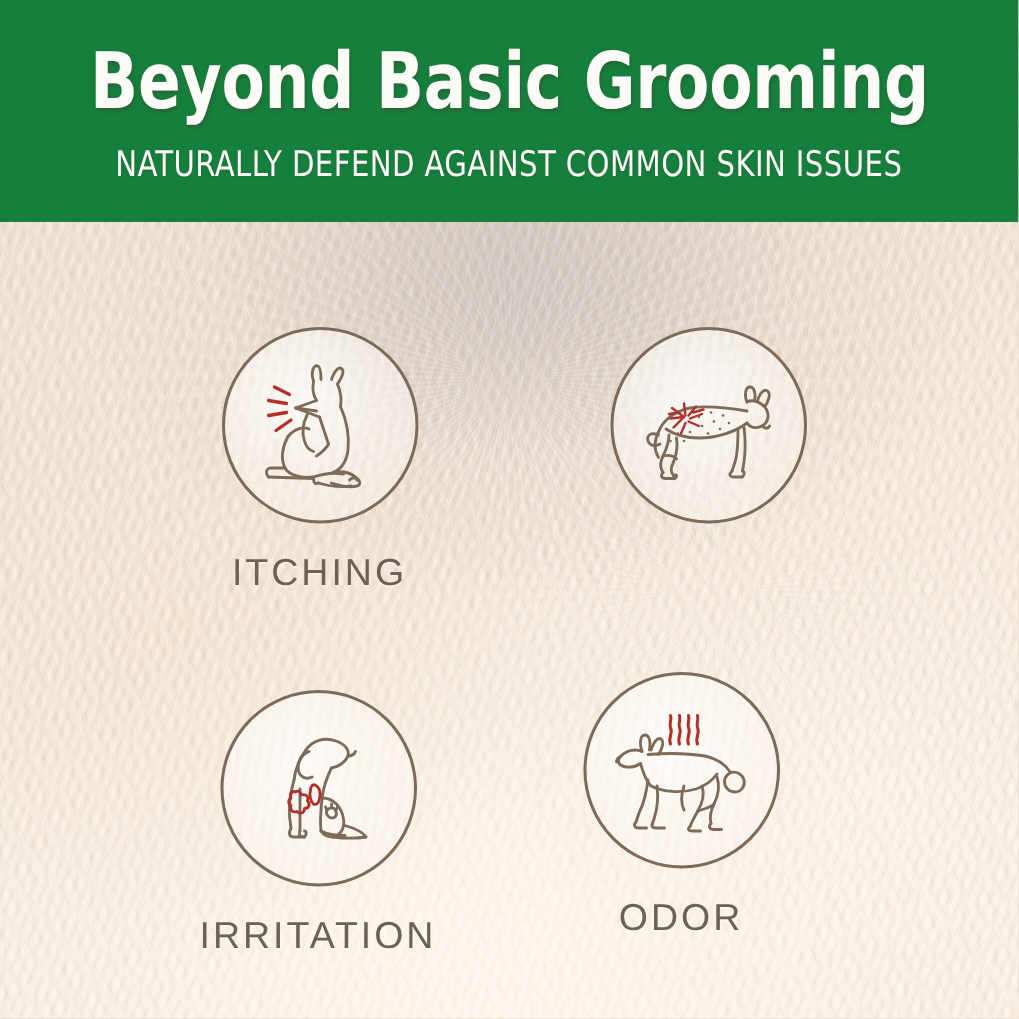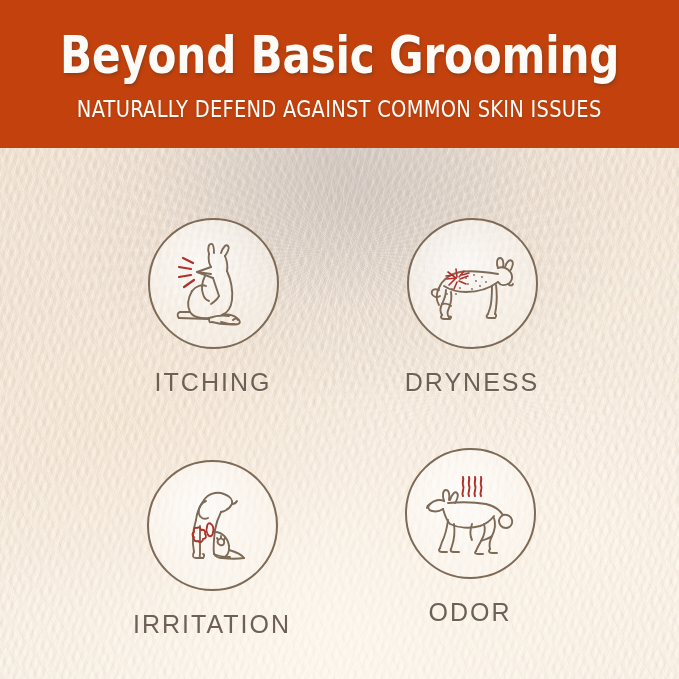--- a/index.html
+++ b/index.html
@@ -92,21 +92,21 @@
     position:absolute; inset:0;
     background:
       radial-gradient(ellipse 42% 30% at 50% 24%, rgba(178,172,172,0.30) 0%, rgba(0,0,0,0) 70%),
       radial-gradient(ellipse 80% 50% at 50% 92%, rgba(255,250,242,0.55) 0%, rgba(0,0,0,0) 72%);
   }
 
   
   .header {
     position:absolute; left:0; top:0;
     width:679px; height:148px;
-    background:#c2410c;
+    background:#15803d;
     display:flex; flex-direction:column;
     align-items:center; justify-content:center;
     z-index:6;
   }
   .header-title {
     color:#fdfbf7;
     font-family:"Liberation Sans Narrow","DejaVu Sans Condensed","Liberation Sans", sans-serif;
     font-weight:bold;
     font-size:52px;
     line-height:1.0;
@@ -136,21 +136,21 @@
     z-index:4;
   }
   .cell {
     position:absolute;
     width:300px;
     display:flex; flex-direction:column; align-items:center;
   }
   .cell-0 { left:63px;  top:70px;  }
   .cell-1 { left:322px; top:70px;  }
   .cell-2 { left:62px;  top:312px; }
-  .cell-3 { left:320px; top:300px; }
+  .cell-3 { left:304px; top:300px; }
 
   .circle {
     position:relative;
     width:131px; height:131px;
     border-radius:50%;
     border:2px solid #7d6a57;
     background:
       radial-gradient(circle at 42% 36%, rgba(255,255,255,0.80) 0%, rgba(253,250,245,0.55) 52%, rgba(248,242,234,0.38) 100%);
     box-shadow:0 0 0 0 rgba(0,0,0,0);
     overflow:hidden;
@@ -295,21 +295,20 @@
               <circle cx="64" cy="58" r="0.9"></circle>
             <circle cx="50" cy="50" r="0.9"></circle>
               <circle cx="58" cy="47" r="0.9"></circle>
             <circle cx="66" cy="49" r="0.9"></circle>
               <circle cx="70" cy="54" r="0.9"></circle>
             <circle cx="31" cy="66" r="0.9"></circle>
               <circle cx="40" cy="66" r="0.9"></circle>
           </g>
         </svg>
       </div>
-      <div class="label">DRYNESS</div>
     </div>
 
     <div class="cell cell-2">
       <div class="circle">
         <svg width="112" height="112" viewBox="0 0 112 112">
           <g fill="none" stroke="#7d6a57" stroke-width="1.9" stroke-linecap="round" stroke-linejoin="round">
 
             <path d="M48 30 C52 24 60 21 68 24 C74 26 77 30 76 34"></path>
             <path d="M76 34 C78 34 80 33 81 31"></path>
             <path d="M76 34 C74 38 70 41 65 42"></path>

